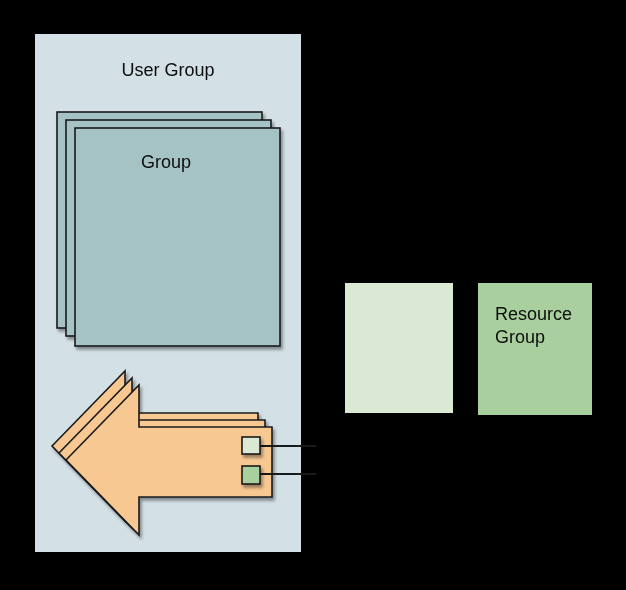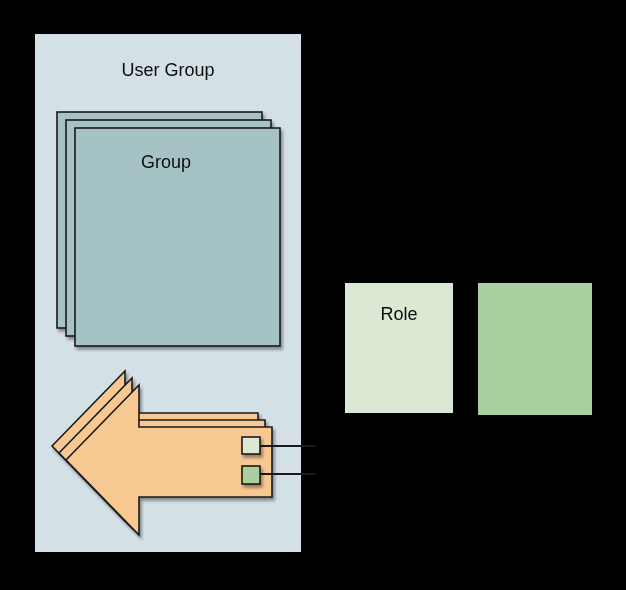--- a/index.html
+++ b/index.html
@@ -75,16 +75,16 @@
     <rect x="345" y="283" width="108" height="130" class="noborder" fill="#dbe8d3"></rect>
 
     <rect x="478" y="283" width="114" height="132" class="noborder" fill="#a9cf9e"></rect>
   </svg>
 
   <div class="label center" style="left:35px; top:59px; width:266px;">User Group</div>
 
   <div class="label center" style="left:57px; top:151px; width:218px;">Group</div>
 
 
-  <div class="label center" style="left:345px; top:303px; width:108px;">Role</div>
 
+  <div class="label" style="left:495px; top:303px; width:92px;">Resource Group</div>
 
 </div>
 
 </body></html>

